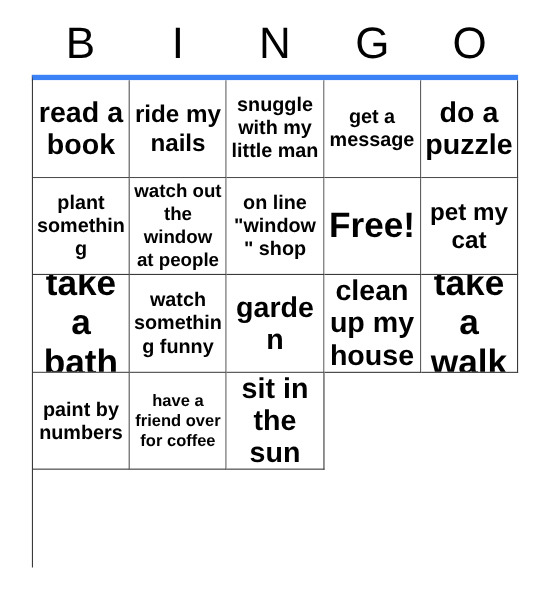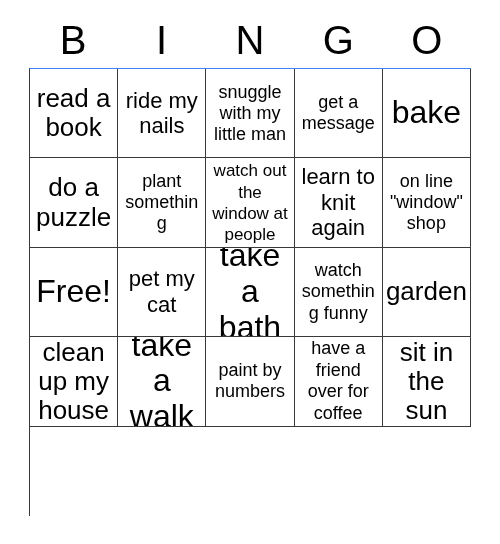--- a/index.html
+++ b/index.html
@@ -40,26 +40,27 @@
     color: #000000;
     letter-spacing: 0px;
   }
   .grid {
     position: absolute;
     left: 29px;
     top: 68px;
     width: 442px;
     height: 448px;
     box-sizing: border-box;
-    border-top: 1px solid #3b82f6;
+    border-top: 5px solid #3b82f6;
     border-left: 1px solid #3a3a3a;
     display: grid;
     grid-template-columns: repeat(5, 1fr);
     grid-template-rows: repeat(5, 1fr);
     background: #ffffff;
+    font-weight: bold;
   }
   .cell {
     box-sizing: border-box;
     border-right: 1px solid #3a3a3a;
     border-bottom: 1px solid #3a3a3a;
     display: flex;
     align-items: center;
     justify-content: center;
     text-align: center;
     padding: 2px 3px;
@@ -71,21 +72,21 @@
     width: 100%;
     line-height: 1.13;
     word-wrap: break-word;
     color: #000000;
   }
   
   .fs-xxl .cell-text { font-size: 32px; line-height: 1.12; }
   .fs-xl  .cell-text { font-size: 26px; line-height: 1.12; }
   .fs-lg  .cell-text { font-size: 22px; line-height: 1.16; }
   .fs-md  .cell-text { font-size: 18px; line-height: 1.17; }
-  .fs-sm  .cell-text { font-size: 18px; line-height: 1.2; }
+  .fs-sm  .cell-text { font-size: 15px; line-height: 1.2; }
   .fs-xs  .cell-text { font-size: 17px; line-height: 1.24; }
 </style>
 </head>
 <body>
 
 <div class="card">
 
   <div class="header-row">
       <div class="header-cell">B</div>
       <div class="header-cell">I</div>
@@ -100,34 +101,28 @@
       </div>
       <div class="cell fs-lg">
         <span class="cell-text">ride my nails</span>
       </div>
       <div class="cell fs-md">
         <span class="cell-text">snuggle with my little man</span>
       </div>
       <div class="cell fs-md">
         <span class="cell-text">get a message</span>
       </div>
-      <div class="cell fs-xxl">
-        <span class="cell-text">bake</span>
-      </div>
       <div class="cell fs-xl">
         <span class="cell-text">do a puzzle</span>
       </div>
       <div class="cell fs-md">
         <span class="cell-text">plant something</span>
       </div>
       <div class="cell fs-xs">
         <span class="cell-text">sit and watch out the window at people going by</span>
-      </div>
-      <div class="cell fs-lg">
-        <span class="cell-text">learn to knit again</span>
       </div>
       <div class="cell fs-md">
         <span class="cell-text">on line "window" shop</span>
       </div>
       <div class="cell fs-xxl">
         <span class="cell-text">Free!</span>
       </div>
       <div class="cell fs-lg">
         <span class="cell-text">pet my cat</span>
       </div>

